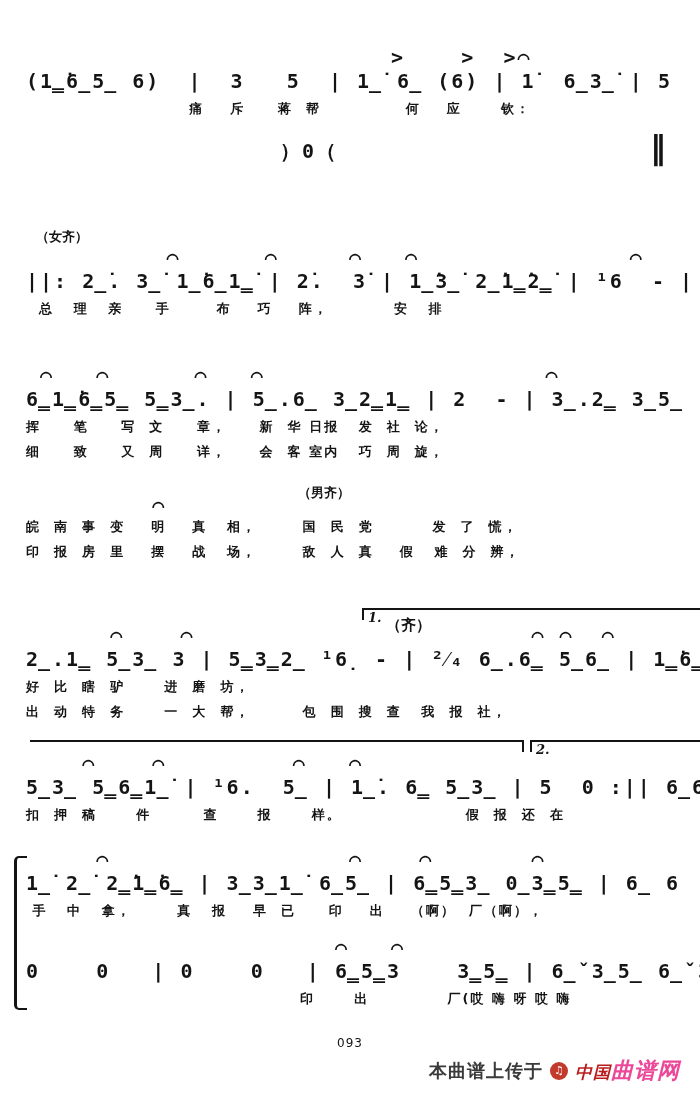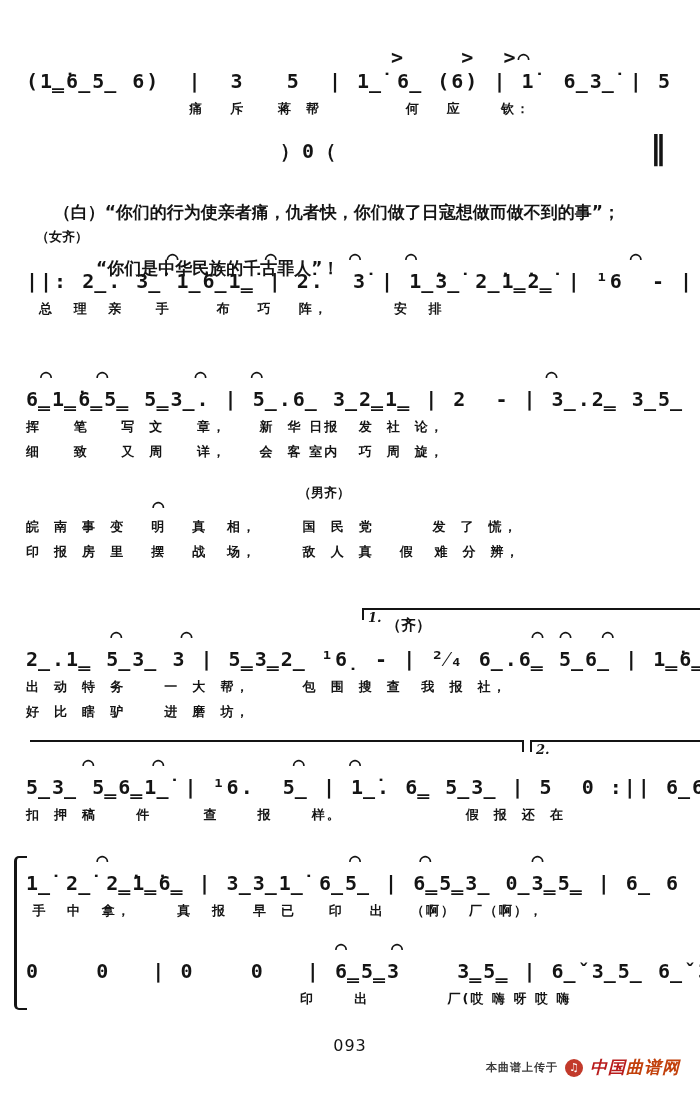--- a/index.html
+++ b/index.html
@@ -25,46 +25,42 @@
   .spoken .indent{padding-left:66px;display:block;}
   .interlude-notes{position:absolute;left:280px;top:138px;font-family:"DejaVu Sans Mono",monospace;font-size:20px;font-weight:bold;letter-spacing:2px;}
   .end-double-bar{position:absolute;right:34px;top:128px;font-size:32px;font-weight:bold;}
   .volta{position:absolute;border-top:2px solid #141414;border-left:2px solid #141414;}
   .volta-end{position:absolute;border-top:2px solid #141414;border-right:2px solid #141414;}
   .vlabel{position:absolute;font-family:"DejaVu Serif",serif;font-style:italic;font-weight:bold;font-size:13px;}
   .vsub{position:absolute;font-size:15px;font-weight:bold;}
   .brace{position:absolute;left:14px;top:856px;width:10px;height:150px;
     border-left:3px solid #141414;border-top:2px solid #141414;border-bottom:2px solid #141414;
     border-radius:5px 0 0 5px;}
-  .page-number{position:absolute;left:0;right:0;top:1036px;text-align:center;font-size:16px;letter-spacing:1px;}
+  .page-number{position:absolute;left:0;right:0;top:1036px;text-align:center;font-size:12px;letter-spacing:1px;}
   .footer{position:absolute;right:20px;top:1056px;display:flex;align-items:center;gap:7px;}
-  .footer .prefix{font-size:11px;font-weight:bold;color:#3a3a3a;letter-spacing:1px;}
+  .footer .prefix{font-size:18px;font-weight:bold;color:#3a3a3a;letter-spacing:1px;}
   .logo-icon{width:18px;height:18px;border-radius:50%;background:#c23a2b;color:#ffffff;
     display:inline-flex;align-items:center;justify-content:center;font-size:11px;line-height:18px;}
   .site-a{font-size:17px;font-weight:bold;font-style:italic;color:#b91c1c;letter-spacing:1px;}
-  .site-b{font-size:17px;font-weight:bold;font-style:italic;color:#c2410c;letter-spacing:1px;}
+  .site-b{font-size:22px;font-weight:bold;font-style:italic;color:#ec4899;letter-spacing:1px;}
 </style>
 </head>
 <body>
 
 <div class="page">
 
   <div class="sys" style="top:48px">
     <div class="above">                          &gt;    &gt;  &gt;⌒</div>
     <div class="notes">(1̳̇6̲5̲ 6)  |  3   5  | 1̲̇ 6̲ (6) | 1̇  6̲3̲̇ | 5  -  |</div>
     <div class="lyr">                         痛    斥     蒋  帮             何    应      钦：</div>
   </div>
 
   <div class="interlude-notes">）0（</div>
   <div class="end-double-bar">‖</div>
 
-  <div class="spoken">
-    <span>（白）“你们的行为使亲者痛，仇者快，你们做了日寇想做而做不到的事”；</span>
-    <span class="indent">“你们是中华民族的千古罪人”！</span>
-  </div>
 
   <div class="part-label" style="left:36px;top:228px">（女齐）</div>
   <div class="sys" style="top:248px">
     <div class="above">          ⌒      ⌒     ⌒   ⌒               ⌒</div>
     <div class="notes">||: 2̲̇. 3̲̇ 1̲̇6̲1̳̇ | 2̇.  3̇ | 1̲̇3̲̇ 2̲̇1̳̇2̳̇ | ¹6  - | 1̲̇ 1̇ 2̳̇ |</div>
     <div class="lyr">  总   理   亲     手       布    巧    阵，          安   排</div>
   </div>
 
   <div class="sys" style="top:366px">
     <div class="above"> ⌒   ⌒      ⌒   ⌒                    ⌒</div>
@@ -79,22 +75,22 @@
     <div class="lyr">皖  南  事  变    明    真   相，       国  民  党         发  了  慌，</div>
     <div class="lyr">印  报  房  里    摆    战   场，       敌  人  真    假   难  分  辨，</div>
   </div>
 
   <div class="volta" style="left:362px;top:608px;width:336px;height:10px"></div>
   <span class="vlabel" style="left:368px;top:610px">1.</span>
   <span class="vsub" style="left:386px;top:616px">（齐）</span>
   <div class="sys" style="top:626px">
     <div class="above">      ⌒    ⌒                        ⌒ ⌒  ⌒</div>
     <div class="notes">2̲.1̳ 5̲3̲ 3 | 5̳3̳2̲ ¹6̣ - | ²⁄₄ 6̲.6̳ 5̲6̲ | 1̳̇6̳5̳6̳ 5̳3̲. |</div>
+    <div class="lyr">好  比  瞎  驴      进  磨  坊，</div>
     <div class="lyr">出  动  特  务      一  大  帮，        包  围  搜  查   我  报  社，</div>
-    <div class="lyr">好  比  瞎  驴      进  磨  坊，</div>
   </div>
 
   <div class="volta-end" style="left:30px;top:740px;width:492px;height:10px"></div>
   <div class="volta" style="left:530px;top:740px;width:168px;height:10px"></div>
   <span class="vlabel" style="left:536px;top:742px">2.</span>
   <div class="sys" style="top:754px">
     <div class="above">    ⌒    ⌒         ⌒   ⌒</div>
     <div class="notes">5̲3̲ 5̳6̳1̲̇ | ¹6.  5̲ | 1̲̇. 6̳ 5̲3̲ | 5  0 :|| 6̲6̲ 5̲6̲ |</div>
     <div class="lyr">扣  押  稿      件        查      报      样。                   假  报  还  在</div>
   </div>

